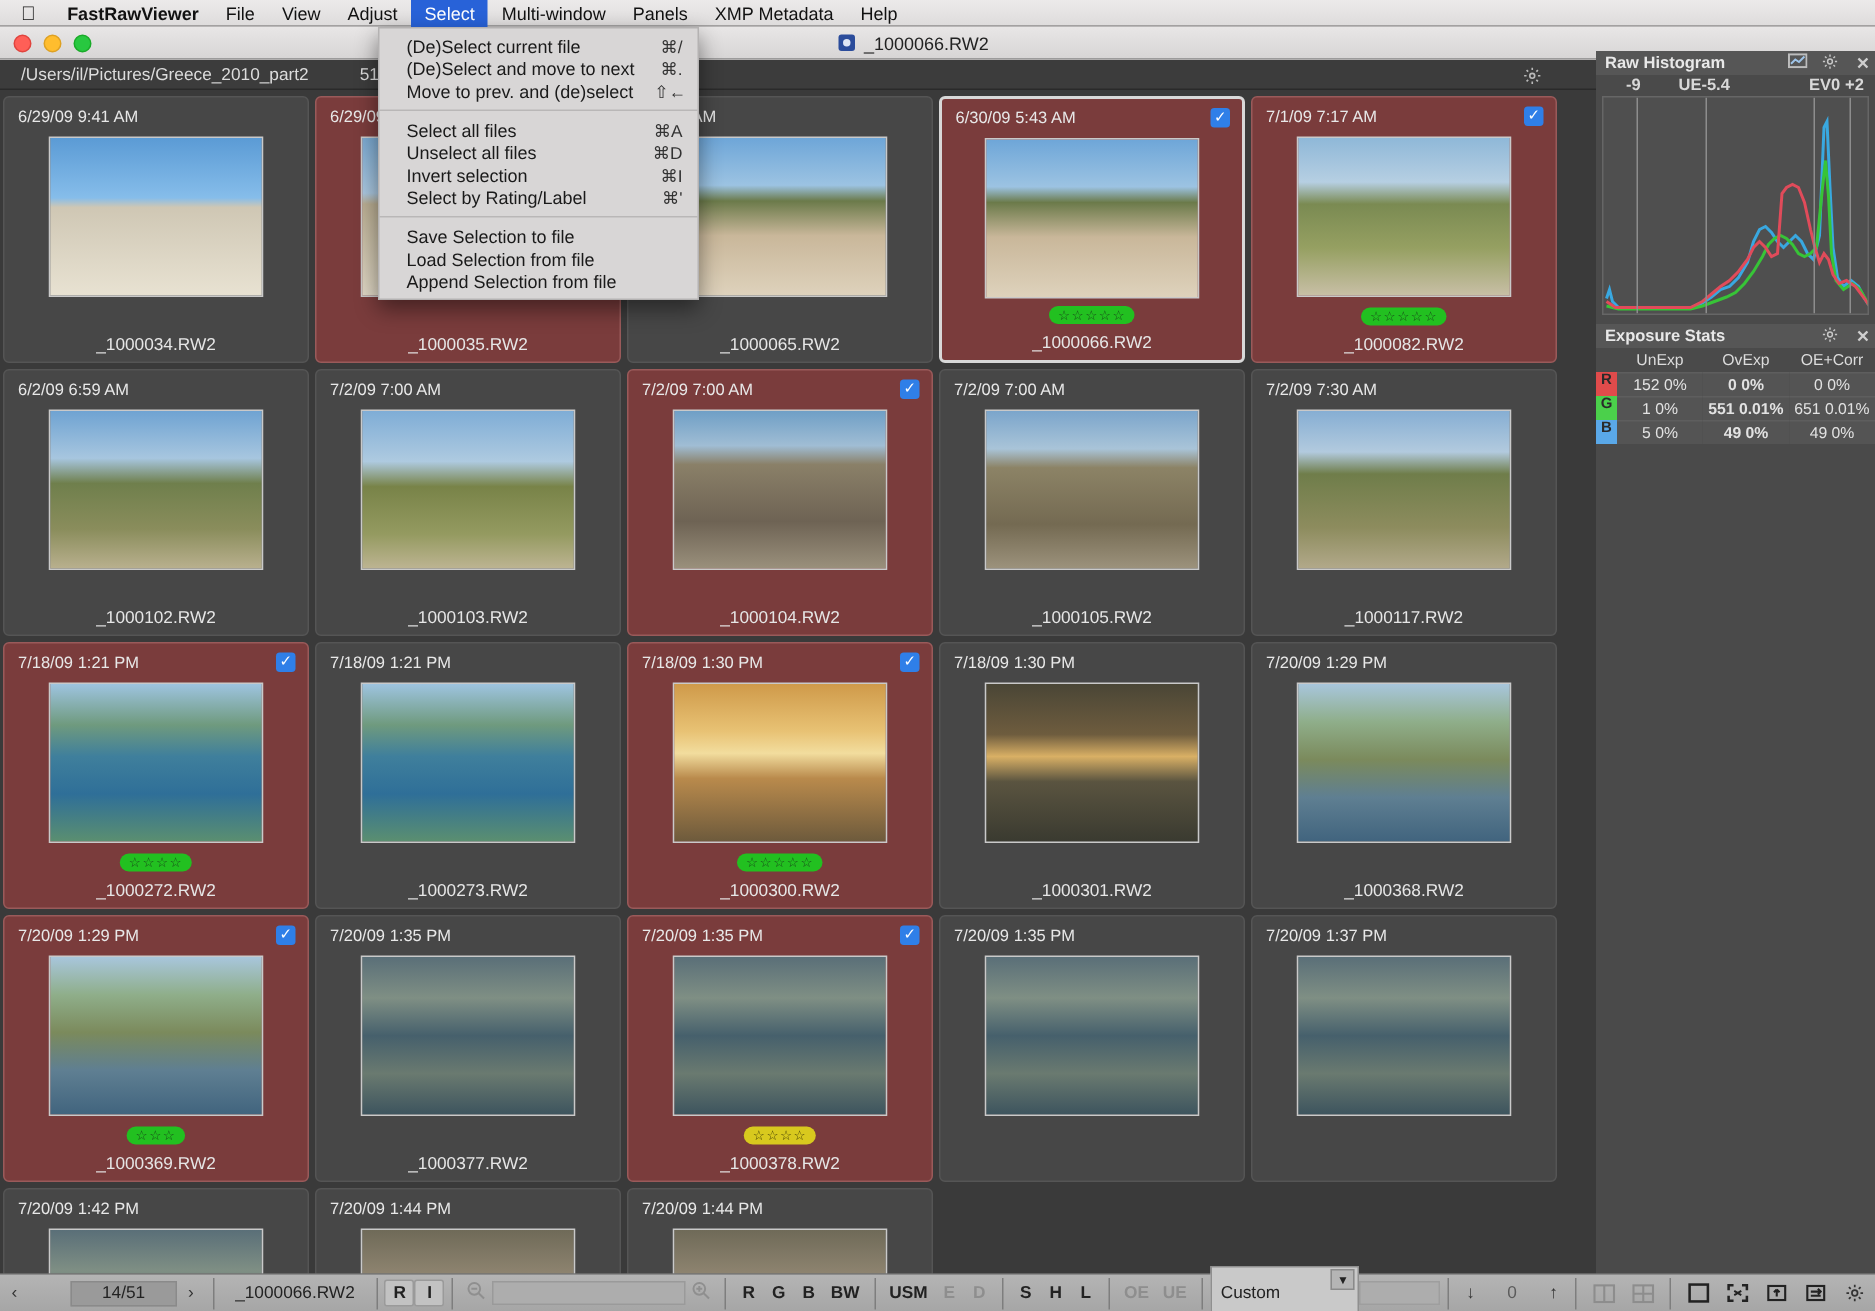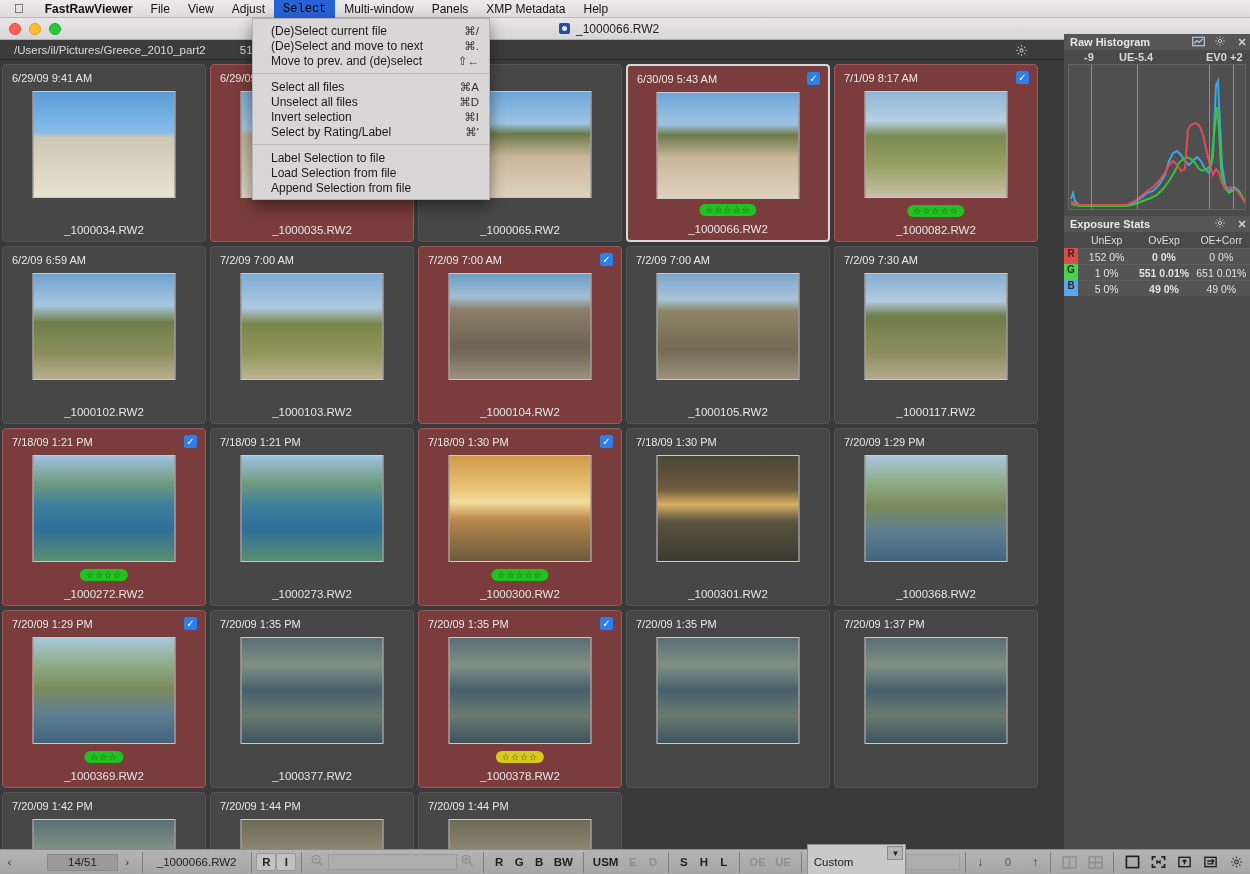--- a/index.html
+++ b/index.html
@@ -13,21 +13,21 @@
   
   .macbar {
     position: absolute; left:0; top:0; width:1250px; height:18px;
     background: linear-gradient(#eceaea,#dedcdc);
     border-bottom:1px solid #b9b7b7;
     display:flex; align-items:center; font-size:12px; color:#111;
   }
   .macbar .apple { padding:0 12px 0 14px; font-size:13px; line-height:1; }
   .macbar .mi { padding:0 9px; height:18px; line-height:18px; white-space:nowrap; }
   .macbar .mi.bold { font-weight:bold; }
-  .macbar .mi.active { background:#2862d8; color:#000000;font-family:Liberation Mono, monospace; }
+  .macbar .mi.active { background:#2862d8; color:#ffffff; }
 
   
   .titlebar {
     position:absolute; left:0; top:18px; width:1250px; height:22px;
     background: linear-gradient(#e8e6e6,#d7d5d5);
     border-bottom:1px solid #b0aeae;
     display:flex; align-items:center;
   }
   .traffic { display:flex; gap:8px; padding-left:9px; }
   .dot { width:12px; height:12px; border-radius:50%; }
@@ -46,21 +46,21 @@
   }
   .pathbar .p { padding-left:14px; }
   .pathbar .cnt { padding-left:34px; }
   .pathbar .gear-box {
     position:absolute; right:214px; top:0; width:30px; height:20px;
     display:flex; align-items:center; justify-content:center;
   }
 
   
   .dropdown {
-    position:absolute; left:252px; top:18px; width:238px;
+    position:absolute; left:252px; top:18px; width:214px;
     background:#d8d6d6; border:1px solid #b4b2b2;
     box-shadow:0 6px 14px rgba(0,0,0,.45);
     padding:4px 0; z-index:60; font-size:12px; color:#1a1a1a;
   }
   .dd-item { height:15px; display:flex; align-items:center; padding:0 10px 0 18px; white-space:nowrap; }
   .dd-item .lbl { flex:1; }
   .dd-item .key { color:#333; font-size:11.5px; margin-left:14px; }
   .dd-sep { height:1px; background:#b9b7b7; margin:5px 0; }
 
   
@@ -212,21 +212,21 @@
           <div class="fname">_1000065.RW2</div>
         </div>
         <div class="cell sel cur">
           <div class="date">6/30/09 5:43 AM</div>
           <div class="chk">✓</div>
           <div class="thumb" style="background: linear-gradient(rgb(110, 166, 216) 0%, rgb(156, 195, 226) 30%, rgb(107, 122, 74) 40%, rgb(201, 183, 154) 62%, rgb(222, 210, 188) 100%);"></div>
           <div class="label green">☆☆☆☆☆</div>
           <div class="fname">_1000066.RW2</div>
         </div>
         <div class="cell sel">
-          <div class="date">7/1/09 8:17 AM</div>
+          <div class="date">7/1/09 7:17 AM</div>
           <div class="chk">✓</div>
           <div class="thumb" style="background: linear-gradient(rgb(143, 184, 216) 0%, rgb(182, 207, 226) 28%, rgb(122, 138, 82) 42%, rgb(150, 160, 98) 70%, rgb(200, 191, 166) 100%);"></div>
           <div class="label green">☆☆☆☆☆</div>
           <div class="fname">_1000082.RW2</div>
         </div>
         <div class="cell">
           <div class="date">6/2/09 6:59 AM</div>
           <div class="thumb" style="background: linear-gradient(rgb(111, 163, 210) 0%, rgb(167, 198, 223) 30%, rgb(111, 127, 76) 46%, rgb(138, 141, 92) 75%, rgb(185, 176, 142) 100%);"></div>
           <div class="fname">_1000102.RW2</div>
         </div>
@@ -525,21 +525,21 @@
       <div class="dd-item">
         <span class="lbl">Invert selection</span>
         <span class="key">⌘I</span>
       </div>
       <div class="dd-item">
         <span class="lbl">Select by Rating/Label</span>
         <span class="key">⌘'</span>
       </div>
       <div class="dd-sep"></div>
       <div class="dd-item">
-        <span class="lbl">Label Selection to file</span>
+        <span class="lbl">Save Selection to file</span>
         <span class="key"></span>
       </div>
       <div class="dd-item">
         <span class="lbl">Load Selection from file</span>
         <span class="key"></span>
       </div>
       <div class="dd-item">
         <span class="lbl">Append Selection from file</span>
         <span class="key"></span>
       </div>

